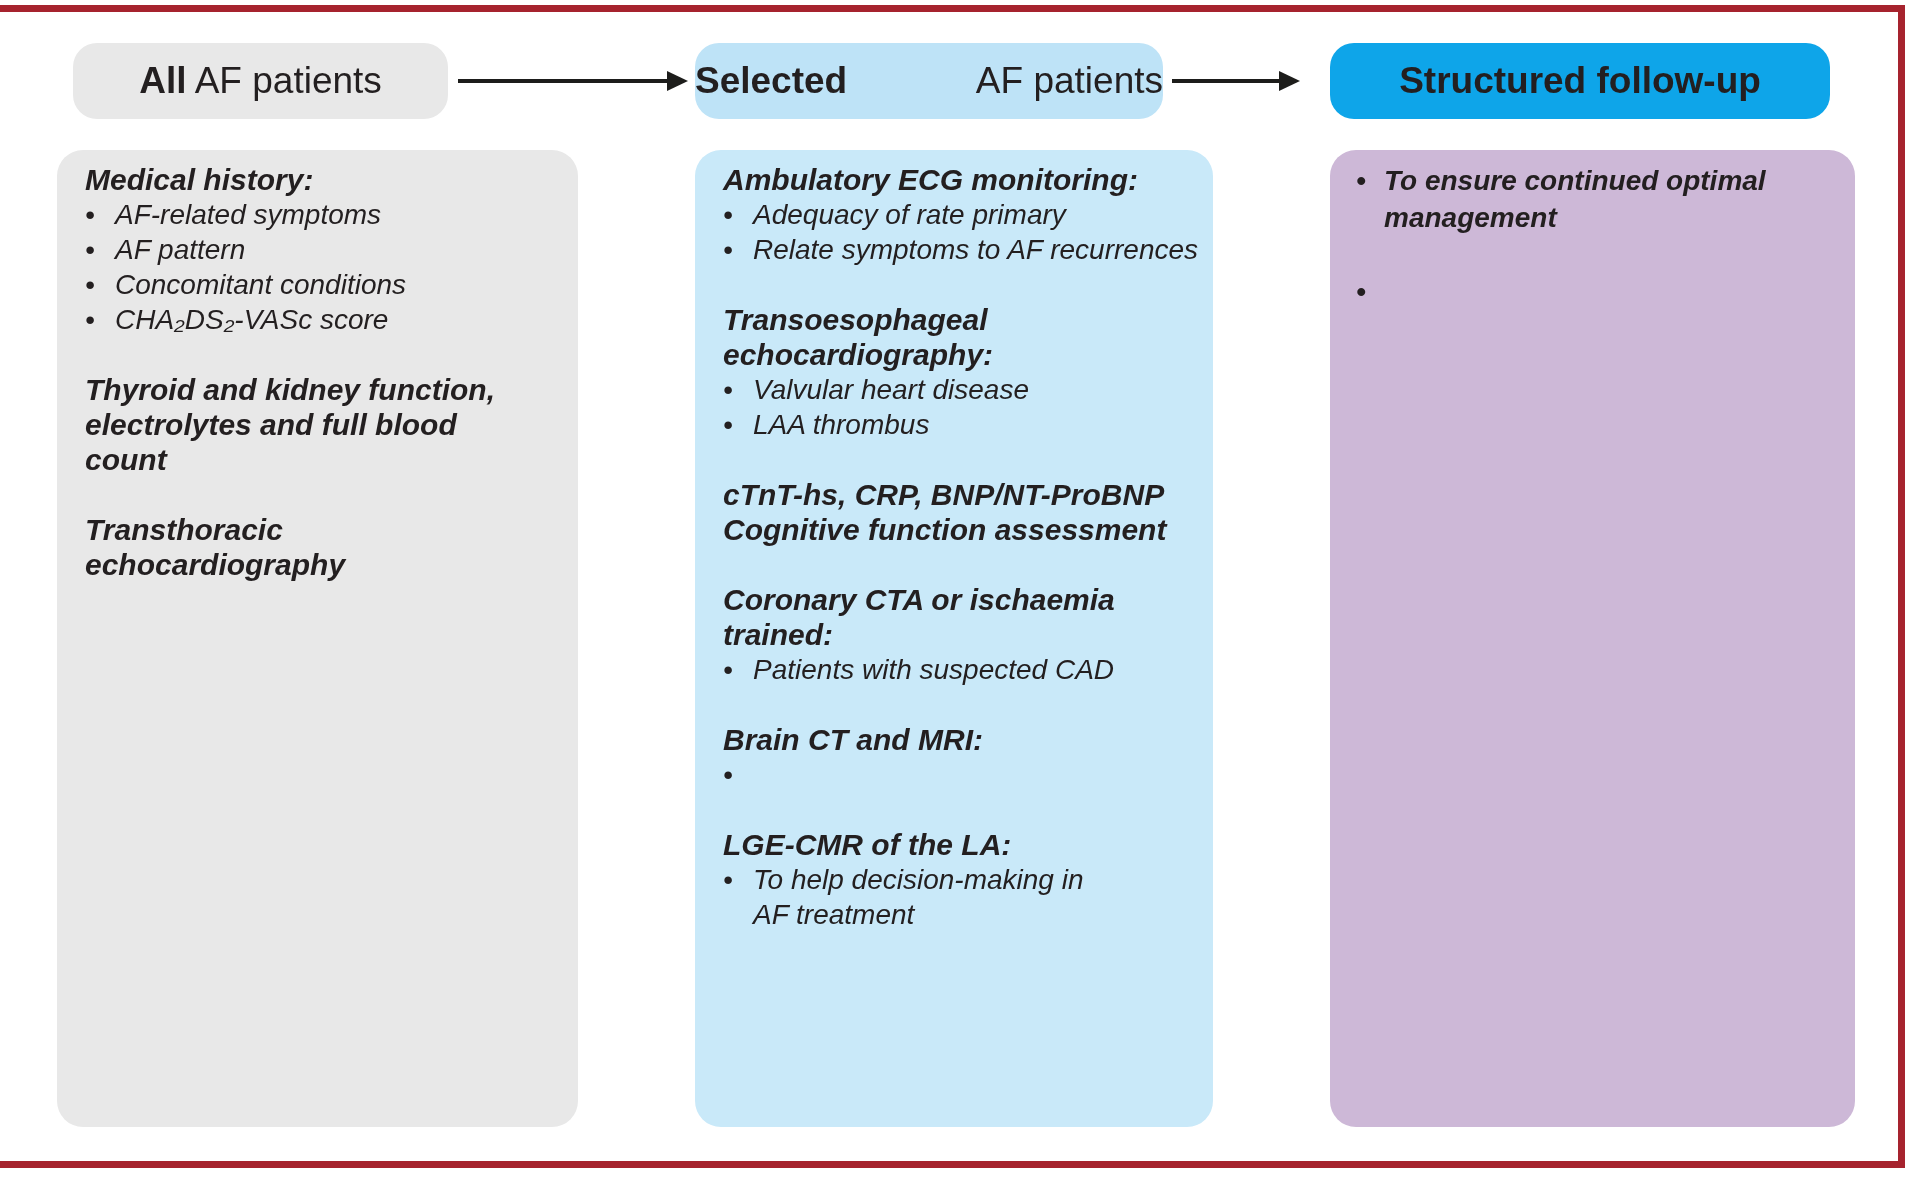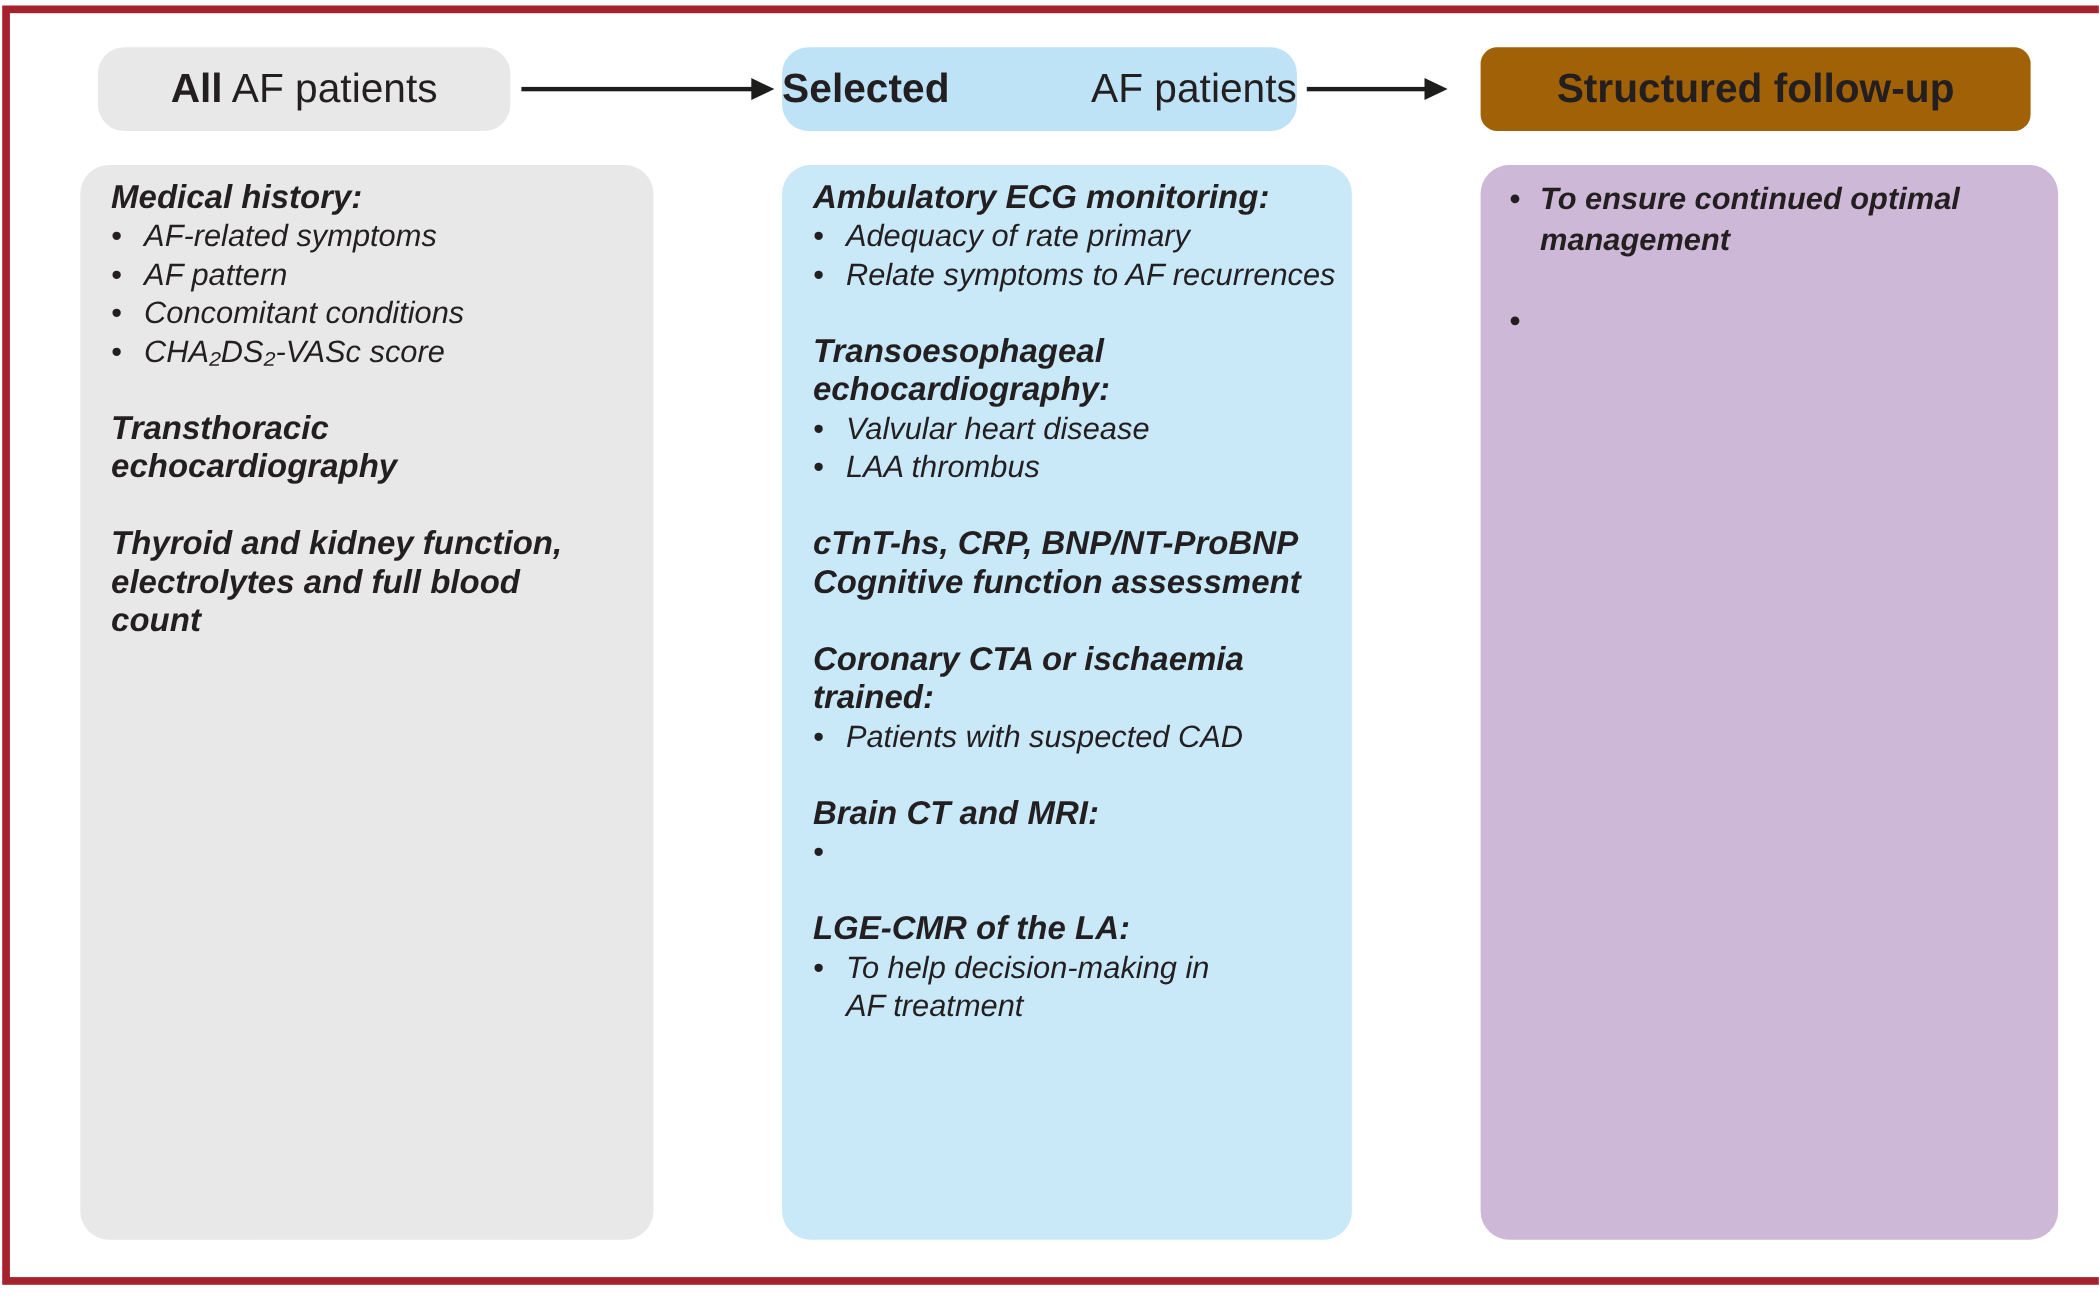--- a/index.html
+++ b/index.html
@@ -1,37 +1,37 @@
 <!DOCTYPE html>
 <html><head>
 <meta charset="utf-8">
 <style>
   html, body { margin:0; padding:0; }
   body {
     width:1908px; height:1180px; overflow:hidden; background:#ffffff;
     font-family:"Liberation Sans","DejaVu Sans",sans-serif; color:#231f20;
   }
-  #stage { position:relative; width:1616px; height:1180px;margin-left:16px; }
+  #stage { position:relative; width:1616px; height:1180px; }
 
   
   .frame {
     position:absolute; left:-14px; top:5px; width:1919px; height:1163px;
     box-sizing:border-box; border:7px solid #a6232e;
   }
 
   
   .pill {
     position:absolute; top:43px; height:76px; border-radius:24px;
     display:flex; align-items:center; justify-content:center;
     font-size:37px; white-space:pre;
   }
   .pill .b { font-weight:700; }
   #pill1 { left:73px;   width:375px; background:#e8e8e8; }
   #pill2 { left:695px;  width:468px; background:#bee3f7;justify-content:space-between; }
-  #pill3 { left:1330px; width:500px; background:#a16207;border-radius:15px; }
+  #pill3 { left:1330px; width:500px; background:#0ea5e9; }
 
   
   .arrow { position:absolute; top:79px; height:4px; background:#1d1d1b; }
   .arrow::after {
     content:""; position:absolute; right:-20px; top:50%;
     transform:translateY(-50%); width:0; height:0;
     border-left:21px solid #1d1d1b;
     border-top:10px solid transparent; border-bottom:10px solid transparent;
   }
   #arrow1 { left:458px;  width:210px; }
@@ -94,27 +94,27 @@
             <span class="m">•</span>
             <span class="t">Concomitant conditions</span>
           </li>
         <li>
             <span class="m">•</span>
             <span class="t">CHA₂DS₂-VASc score</span>
           </li>
       </ul>
     </div>
     <div class="section">
-      <div class="h">Transthoracic
-echocardiography</div>
-    </div>
-    <div class="section">
       <div class="h">Thyroid and kidney function,
 electrolytes and full blood
 count</div>
+    </div>
+    <div class="section">
+      <div class="h">Transthoracic
+echocardiography</div>
     </div>
   </div>
 
   <div class="box" id="box2">
     <div class="section">
       <div class="h">Ambulatory ECG monitoring:</div>
       <ul>
         <li>
             <span class="m">•</span>
             <span class="t">Adequacy of rate primary</span>

